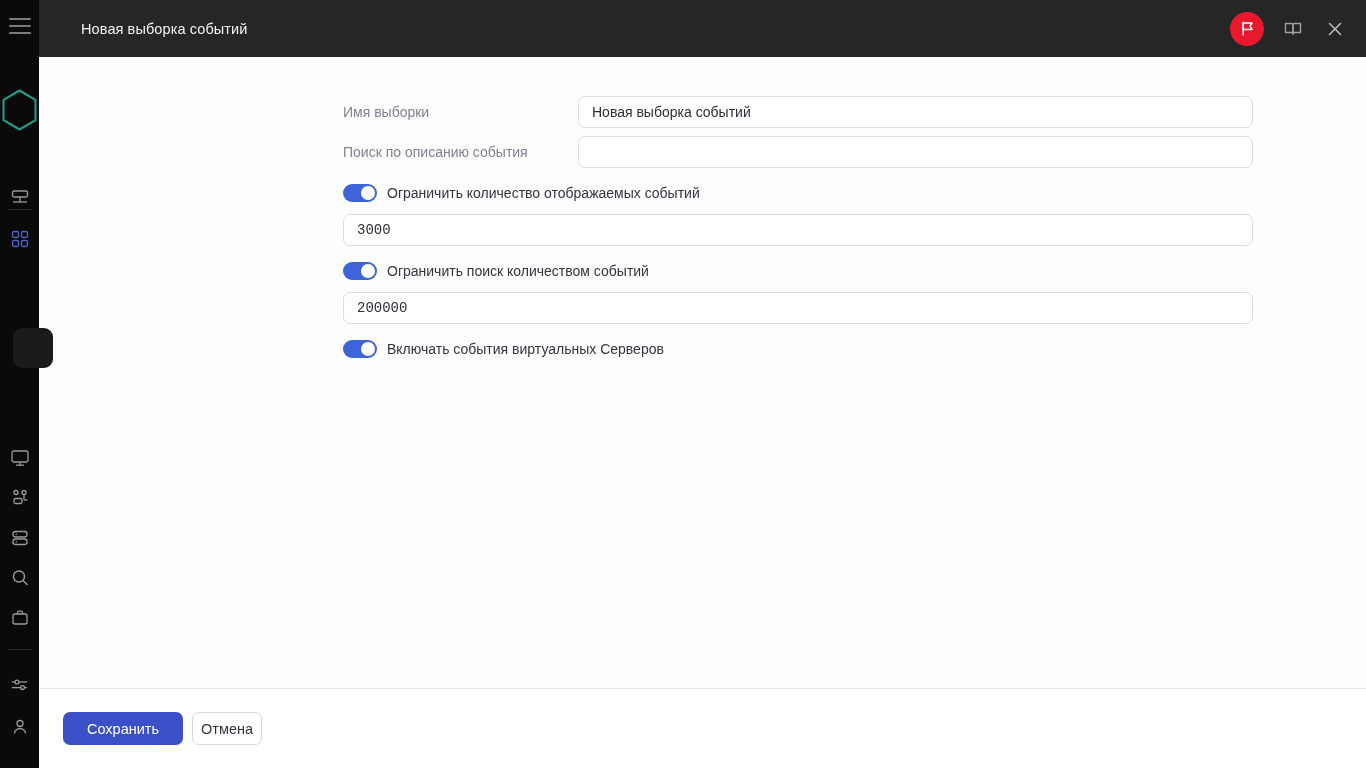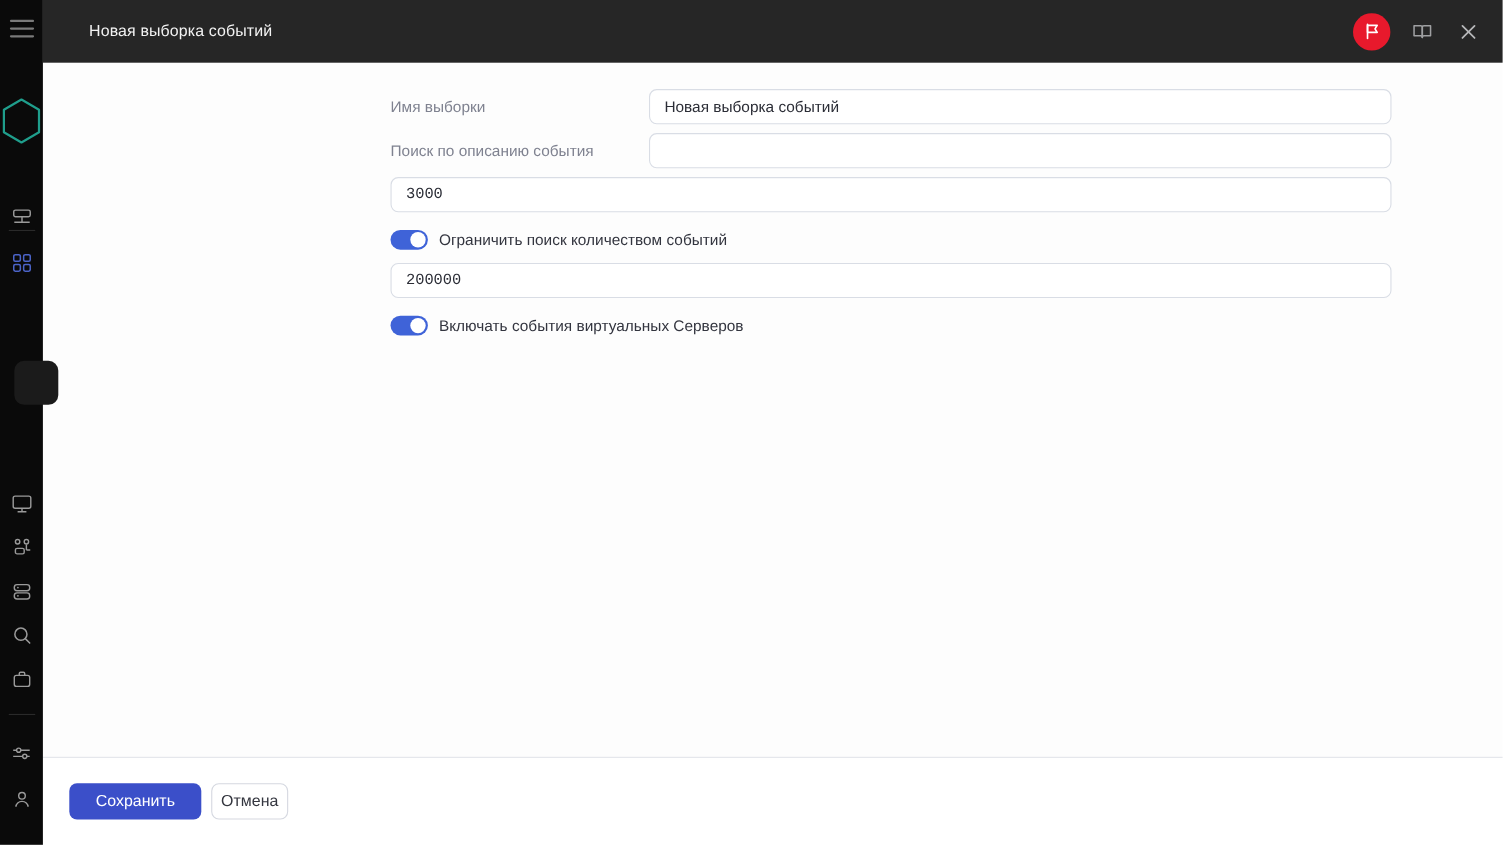--- a/index.html
+++ b/index.html
@@ -101,23 +101,22 @@
     cursor: pointer;
   }
   .nav-item + .nav-item { margin-top: 0px; }
   .nav-item.active {
     background: #d7e0fa;
     color: #3f54cc;
   }
 
   
   #form-area {
-    position: absolute; left: 304px; top: 24px;
+    position: absolute; left: 304px; top: 39px;
     width: 930px;
-    margin-left: 12px;
   }
   .field-row {
     display: flex; align-items: center;
     height: 32px;
     margin-bottom: 8px;
   }
   .field-label {
     width: 235px;
     font-size: 14px;
     color: #7f8290;
@@ -325,20 +324,26 @@
     <div class="field-row">
       <div class="field-label">Имя выборки</div>
       <input class="text-input input-wide" type="text" value="Новая выборка событий" style="">
     </div>
 
     <div class="field-row">
       <div class="field-label">Поиск по описанию события</div>
       <input class="text-input input-wide" type="text" value="" style="">
     </div>
 
+    <div class="toggle-row">
+      <div class="toggle">
+        <div class="knob"></div>
+      </div>
+      <div class="toggle-label">Ограничить количество отображаемых событий</div>
+    </div>
     <div class="num-input-wrap">
       <input class="text-input" type="text" value="3000" style="">
     </div>
 
     <div class="toggle-row">
       <div class="toggle">
         <div class="knob"></div>
       </div>
       <div class="toggle-label">Ограничить поиск количеством событий</div>
     </div>

